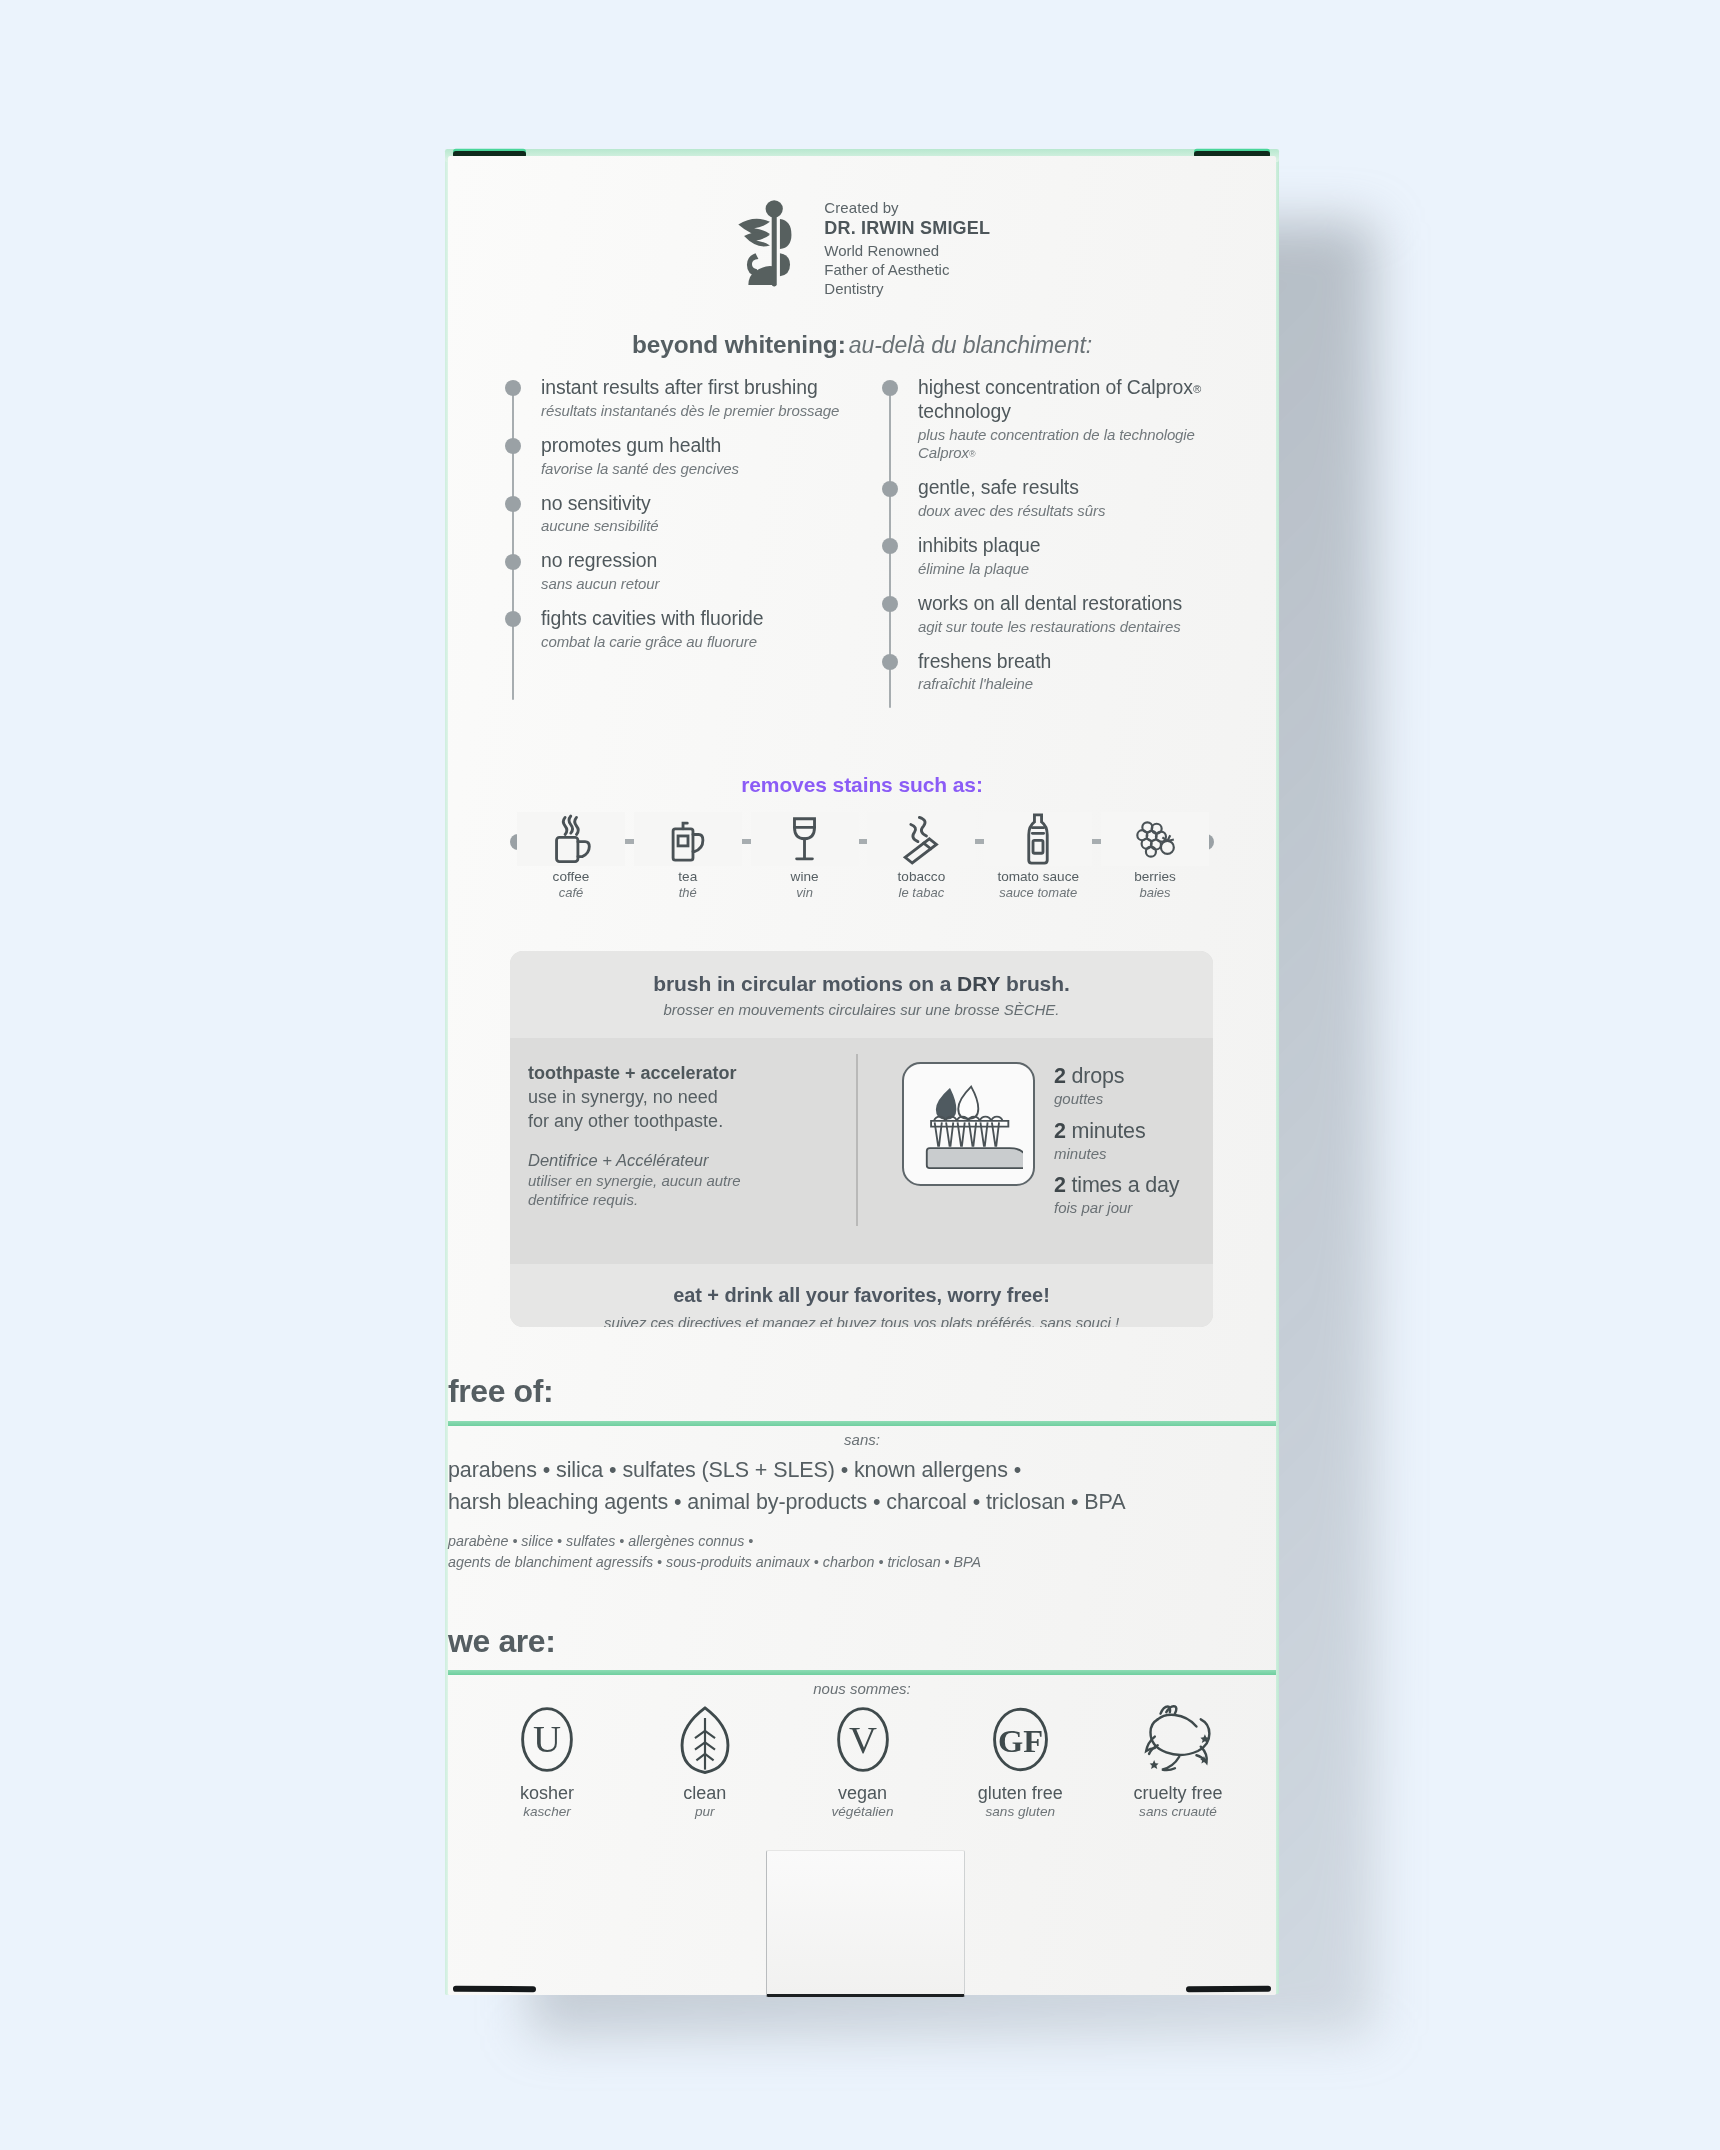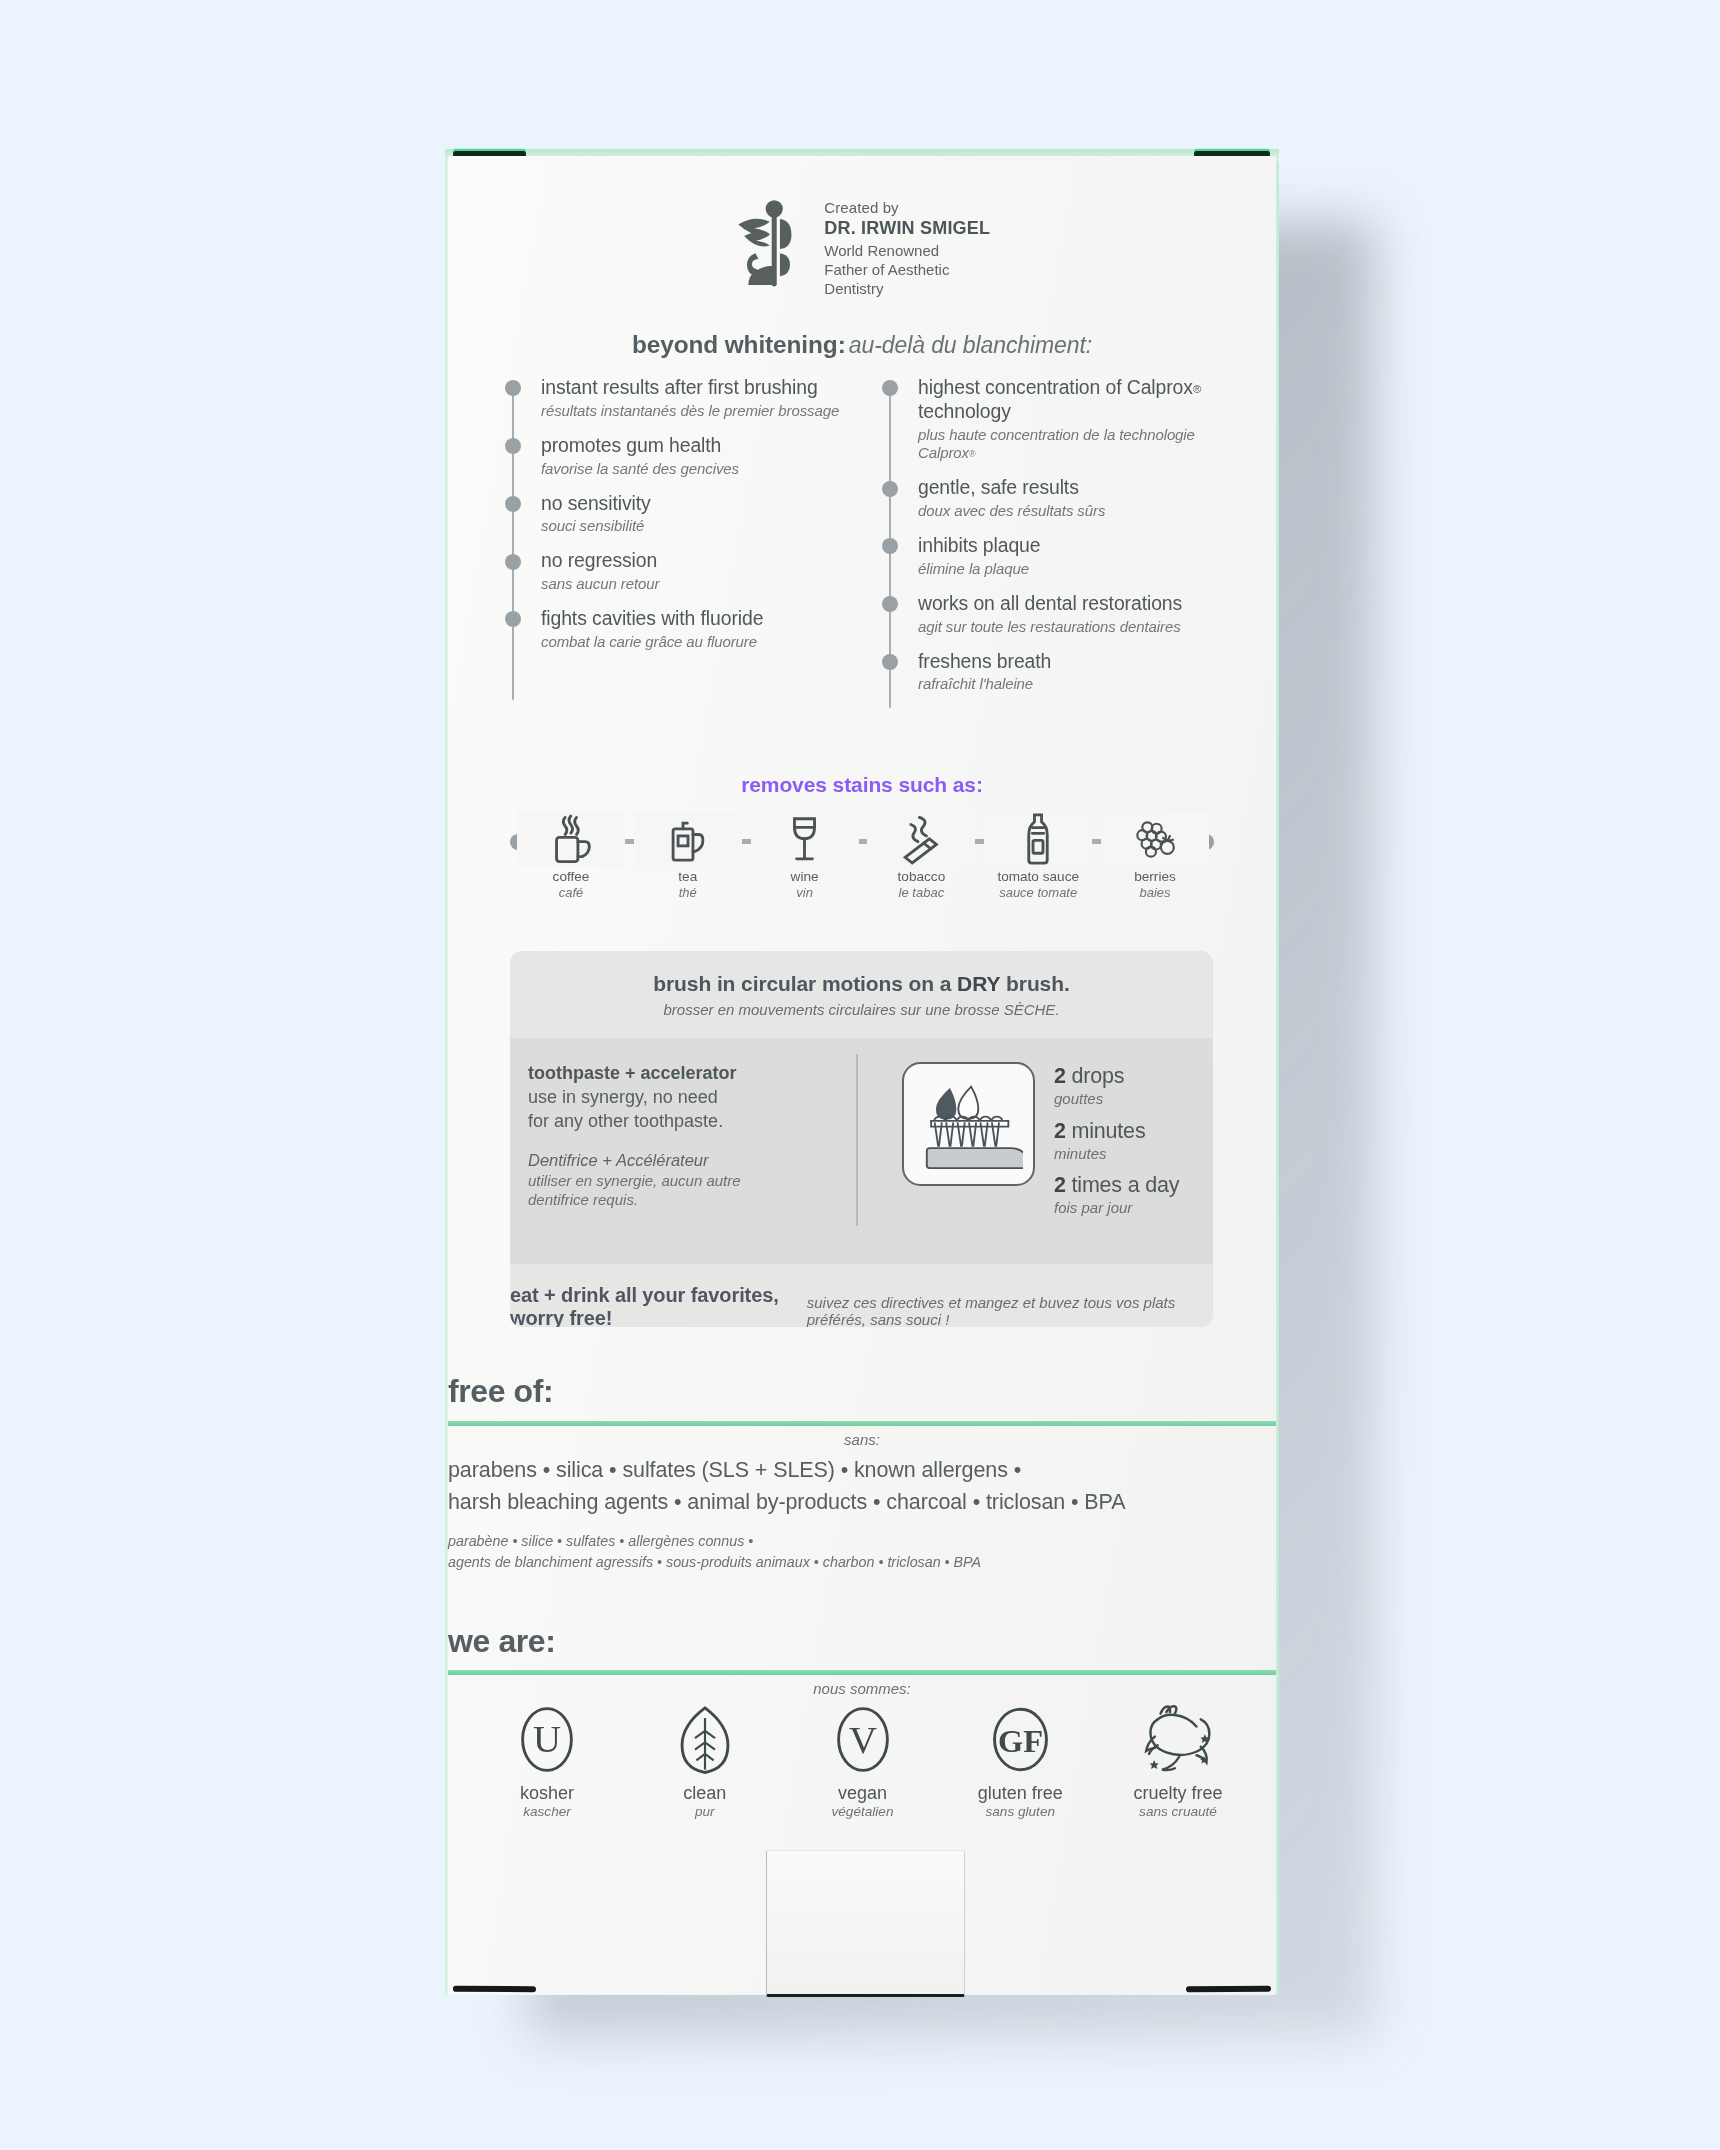--- a/index.html
+++ b/index.html
@@ -103,21 +103,21 @@
   .pl-fi{font-size:16.5px;font-style:italic;color:#5d6569;line-height:1.3;margin-top:16px;}
   .pl-fs{font-size:15px;font-style:italic;color:#6a7175;line-height:1.28;}
   .p-div{position:absolute;left:346px;top:16px;width:2.2px;height:172px;background:#b9b9b8;}
   .p-right{display:flex;align-items:flex-start;gap:19px;padding-left:30px;}
   .brush-card{width:129px;height:120px;background:#fafafa;border:2.2px solid #5e666a;
     border-radius:18.6px;display:flex;align-items:center;justify-content:center;flex:0 0 auto;}
   .dose{padding-top:2.9px;}
   .d-en{font-size:21.5px;color:#4f585c;line-height:1.1;letter-spacing:-0.2px;}
   .d-en b{font-weight:bold;color:#3f474b;}
   .d-fr{font-size:15px;font-style:italic;color:#6a7175;line-height:1.2;margin:1.4px 0 11.5px;}
-  .p-foot{height:86px;background:#e6e6e5;display:flex;flex-direction:row;
+  .p-foot{height:86px;background:#e6e6e5;display:flex;flex-direction:column;
     align-items:center;justify-content:center;}
   .p-foot .en{font-size:20px;font-weight:bold;color:#4e5761;letter-spacing:-0.1px;}
   .p-foot .fr{font-size:15px;font-style:italic;color:#666e72;margin-top:6.5px;}
 
   
   .sec-title{position:absolute;width:828px;left:448px;text-align:left;
     font-size:32px;font-weight:bold;color:#555e62;letter-spacing:-0.4px;}
   .green-line{position:absolute;left:448px;width:828px;height:5px;
     background:linear-gradient(180deg,#8ddcb4,#6fce9f);}
   .sec-sub{position:absolute;left:448px;width:828px;text-align:center;
@@ -202,21 +202,21 @@
 
       <div class="bullet" style="margin-bottom:13px;">
         <span class="dot"></span>
         <div class="b-en">promotes gum health</div>
         <div class="b-fr">favorise la santé des gencives</div>
       </div>
 
       <div class="bullet" style="margin-bottom:13px;">
         <span class="dot"></span>
         <div class="b-en">no sensitivity</div>
-        <div class="b-fr">souci sensibilité</div>
+        <div class="b-fr">aucune sensibilité</div>
       </div>
 
       <div class="bullet" style="margin-bottom:13px;">
         <span class="dot"></span>
         <div class="b-en">no regression</div>
         <div class="b-fr">sans aucun retour</div>
       </div>
 
       <div class="bullet">
         <span class="dot"></span>

